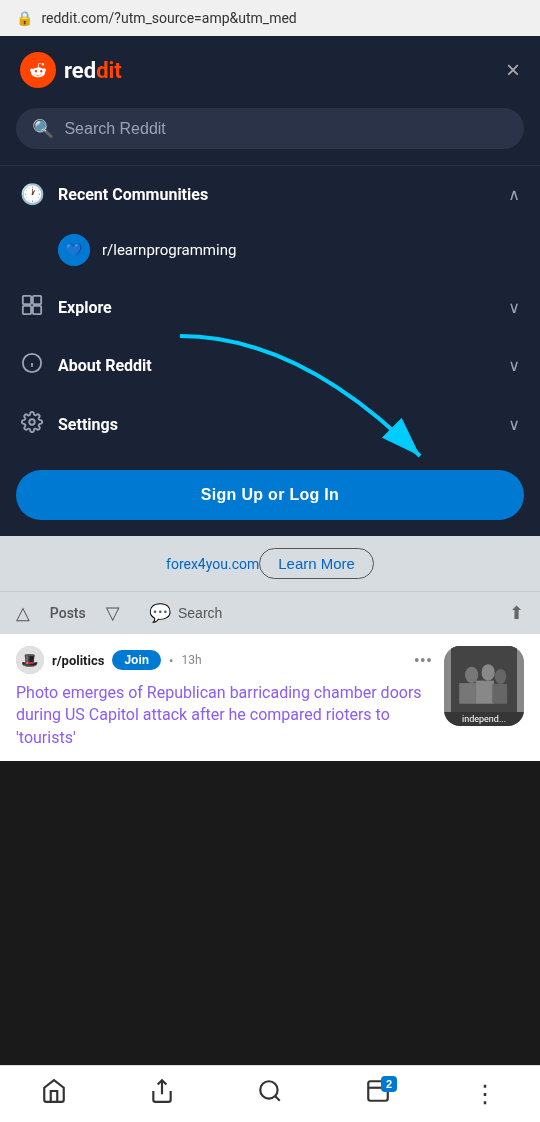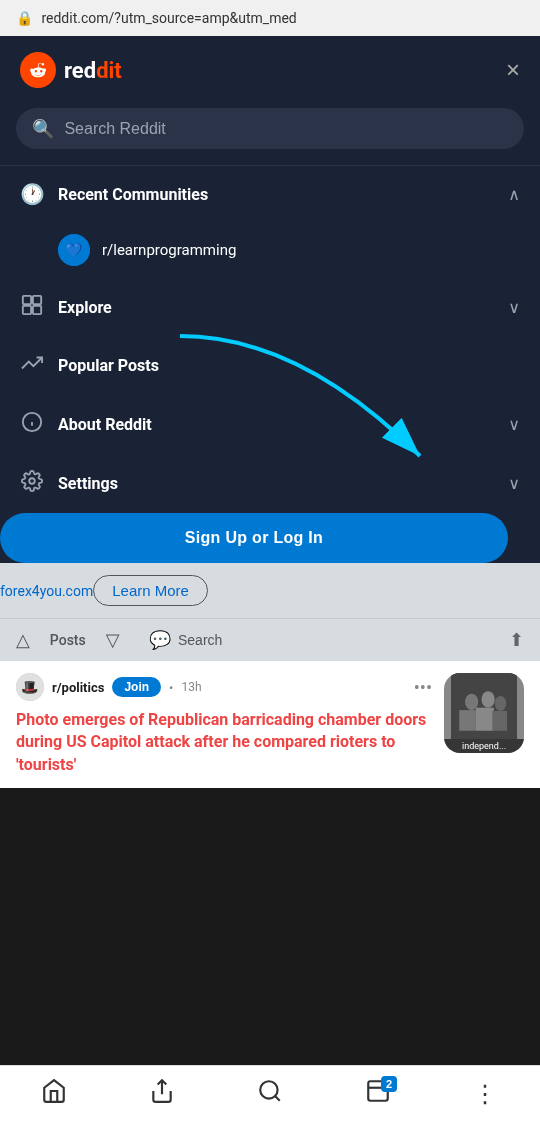--- a/index.html
+++ b/index.html
@@ -146,39 +146,40 @@
       overflow: hidden;
     }
     .subreddit-name {
       color: #ffffff;
       font-size: 15px;
       text-align: center;
     }
 
     
     .signup-btn {
+      margin: 16px;
       background: #0079d3;
       color: #ffffff;
       border: none;
       border-radius: 30px;
       padding: 16px;
       width: calc(100% - 32px);
       font-size: 16px;
       font-weight: 700;
       cursor: pointer;
       letter-spacing: 0.3px;
     }
 
     
     .ad-section {
       background: #d7dce0;
-      padding: 12px 0;
-      display: flex;
-      align-items: center;
-      justify-content: flex-start;
+      padding: 12px 16px;
+      display: flex;
+      align-items: center;
+      justify-content: center;
     }
     .ad-source {
       color: #0066cc;
       font-size: 14px;
     }
     .learn-more-btn {
       border: 1.5px solid #555;
       background: transparent;
       border-radius: 20px;
       padding: 6px 18px;
@@ -247,22 +248,22 @@
       border-radius: 20px;
       padding: 3px 12px;
       font-size: 12px;
       font-weight: 700;
       cursor: pointer;
     }
     .post-time { font-size: 12px; color: #888; }
     .post-options { margin-left: auto; color: #888; font-size: 18px; cursor: pointer; }
     .post-title {
       font-size: 16px;
-      color: #ef4444;
-      font-weight: 700;
+      color: #8b5cf6;
+      font-weight: 400;
       line-height: 1.4;
     }
     .post-thumbnail {
       width: 80px;
       height: 80px;
       border-radius: 16px;
       background: #888;
       overflow: hidden;
       flex-shrink: 0;
       position: relative;
@@ -384,31 +385,20 @@
             <rect x="13" y="2" width="9" height="9" rx="1"></rect>
             <rect x="2" y="13" width="9" height="9" rx="1"></rect>
             <rect x="13" y="13" width="9" height="9" rx="1"></rect>
           </svg>
         </span>
         <span class="nav-label">Explore</span>
       </div>
       <span class="nav-chevron">∨</span>
     </div>
 
-    <div class="nav-item">
-      <div class="nav-item-left">
-        <span class="nav-icon">
-          <svg width="22" height="22" viewBox="0 0 24 24" fill="none" stroke="#9ba3b2" stroke-width="2">
-            <polyline points="23 6 13.5 15.5 8.5 10.5 1 18"></polyline>
-            <polyline points="17 6 23 6 23 12"></polyline>
-          </svg>
-        </span>
-        <span class="nav-label">Popular Posts</span>
-      </div>
-    </div>
 
     <div class="nav-item">
       <div class="nav-item-left">
         <span class="nav-icon">
           <svg width="22" height="22" viewBox="0 0 24 24" fill="none" stroke="#9ba3b2" stroke-width="2">
             <circle cx="12" cy="12" r="10"></circle>
             <line x1="12" y1="8" x2="12" y2="8" stroke-width="3"></line>
             <line x1="12" y1="12" x2="12" y2="16"></line>
           </svg>
         </span>

